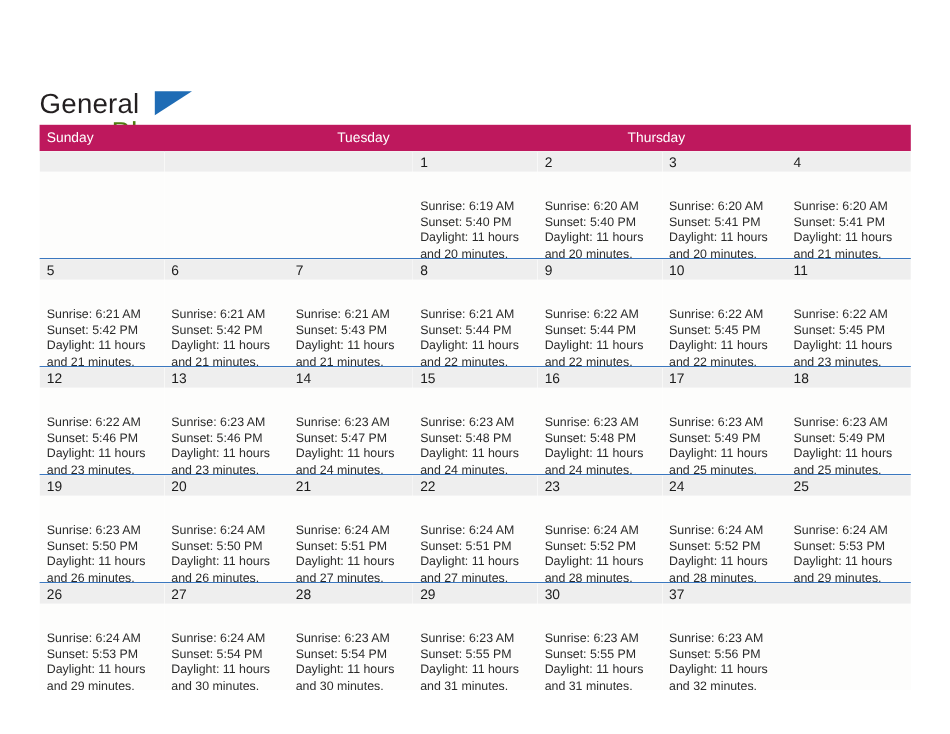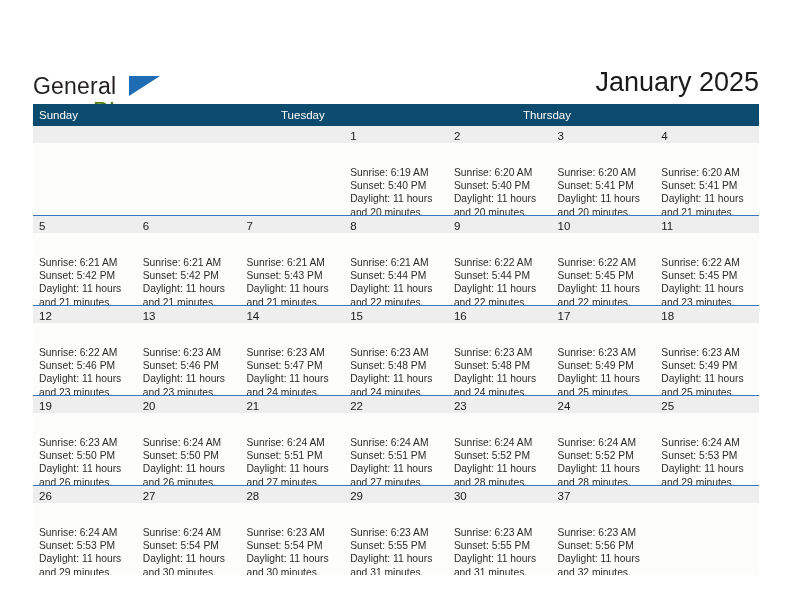--- a/index.html
+++ b/index.html
@@ -94,21 +94,21 @@
 
   
   .calendar {
     position: absolute;
     left: 33px;
     top: 104px;
     width: 726px;
   }
   .dow-row {
     display: flex;
-    background: #0c4a6e;
+    background: #be185d;
     height: 22px;
   }
   .dow {
     flex: 1 1 0;
     color: #ffffff;
     font-size: 11.5px;
     line-height: 22px;
     padding-left: 6px;
     box-sizing: border-box;
     white-space: nowrap;
@@ -162,24 +162,20 @@
 
   <div class="header">
 
     <div class="brand">
       <span class="brand-general">General</span>
       <span class="brand-tri"></span>
       <span class="brand-blue">Blue</span>
       <span class="brand-underline"></span>
     </div>
 
-    <div class="title-block">
-      <div class="cal-title">January 2025</div>
-      <div class="cal-subtitle">Olocuilta, La Paz, El Salvador</div>
-    </div>
 
   </div>
 
   <div class="calendar">
     <div class="dow-row" id="dow-row">
         <div class="dow">Sunday</div>
         <div class="dow">Tuesday</div>
         <div class="dow">Thursday</div>
       </div>
     <div id="weeks-container">

